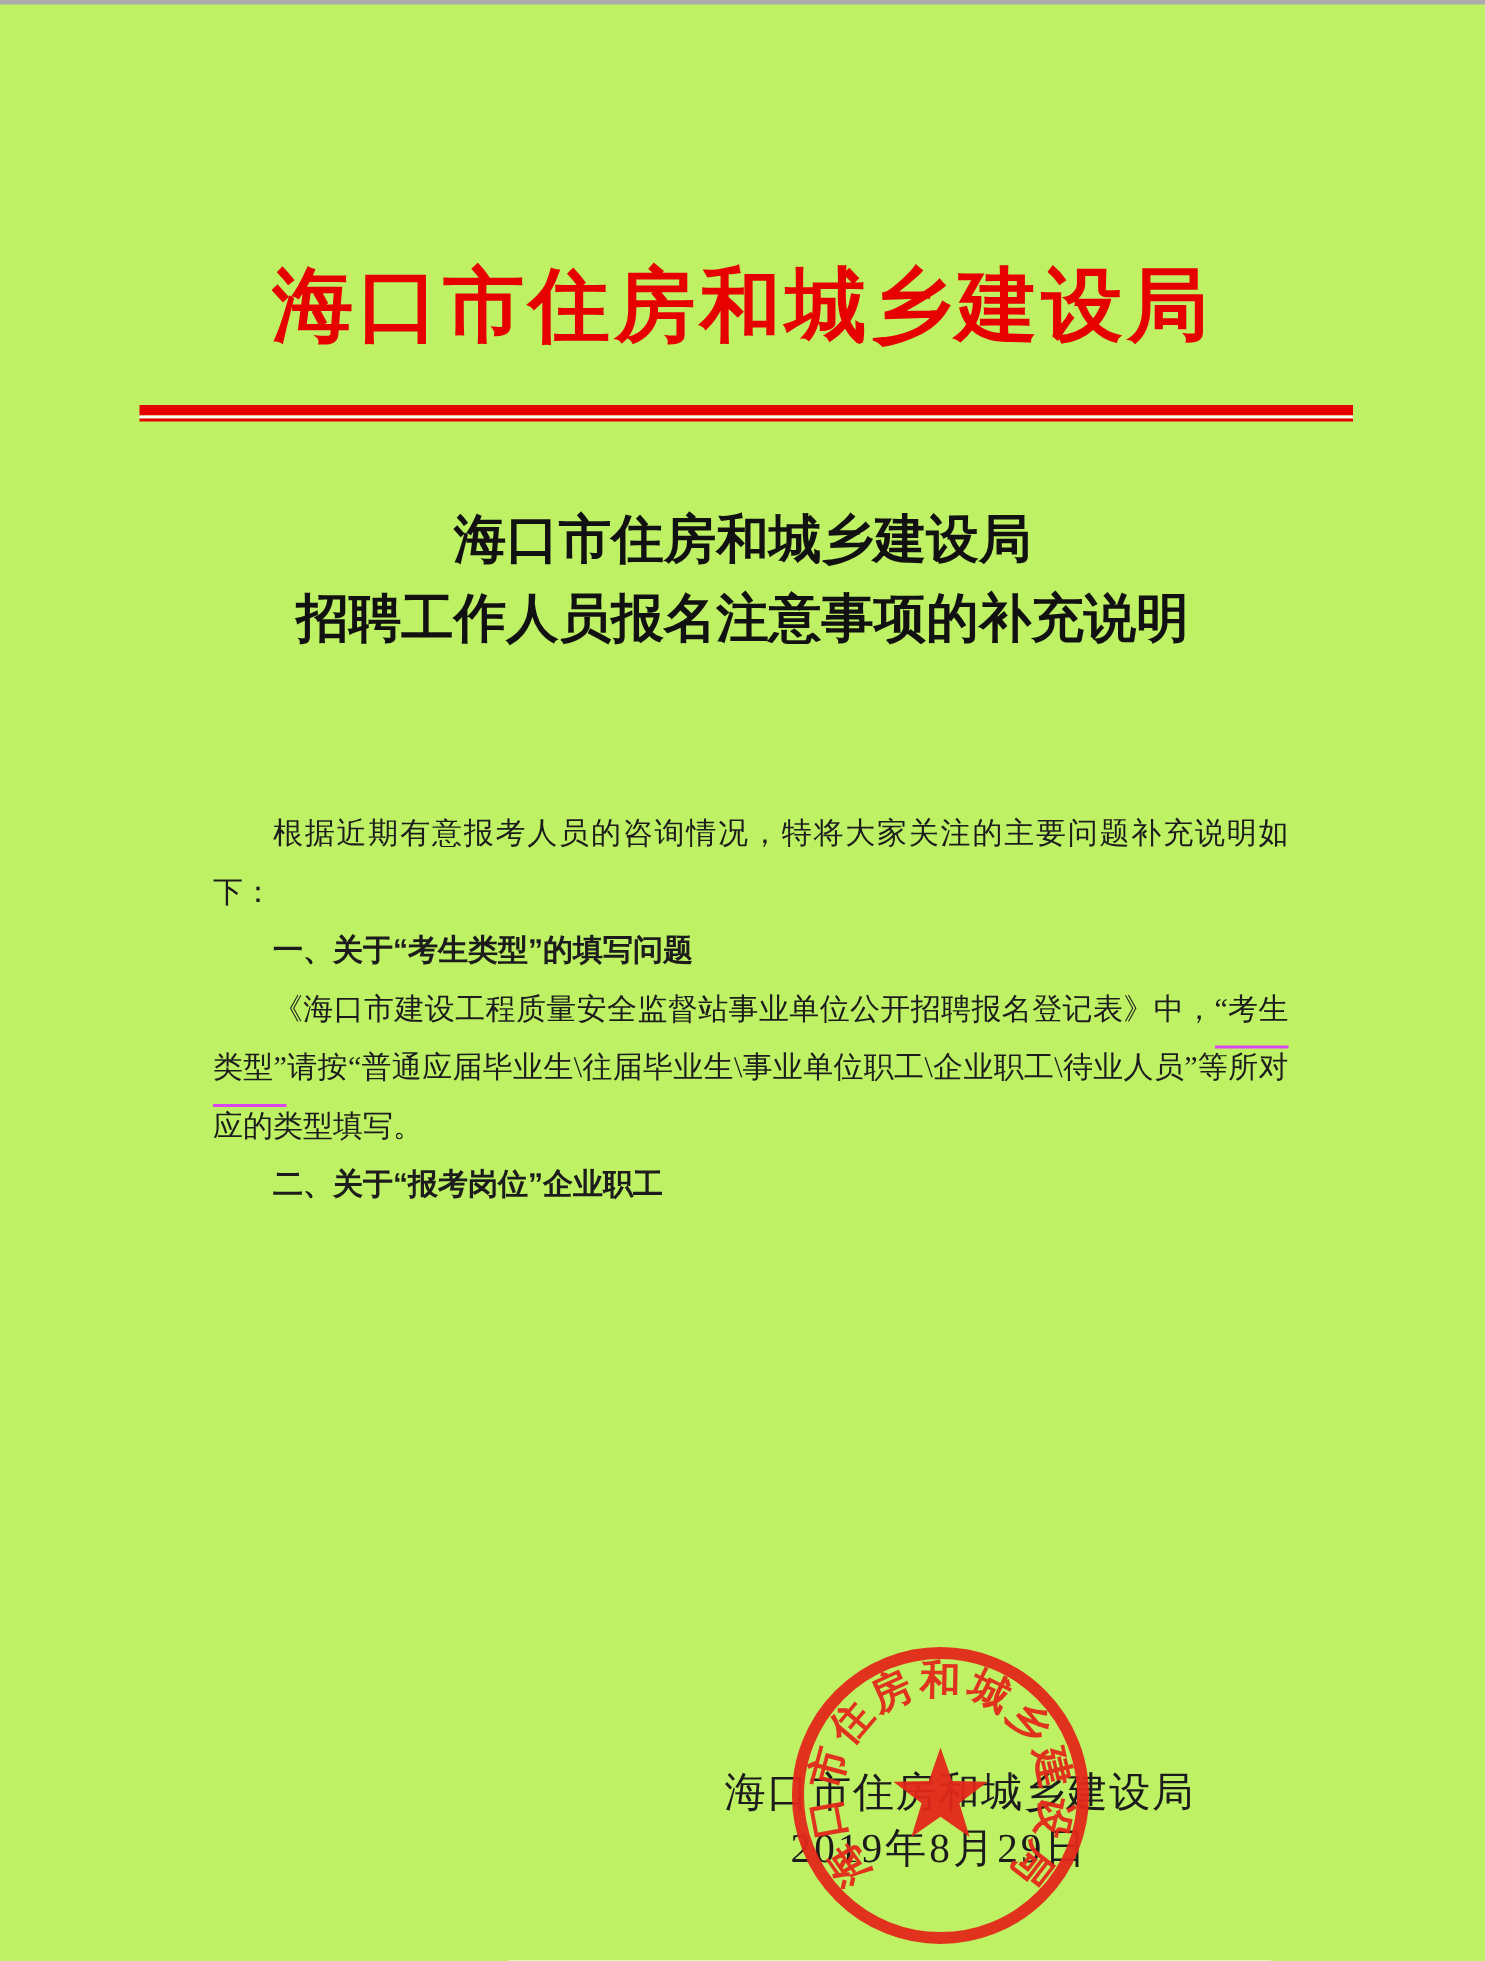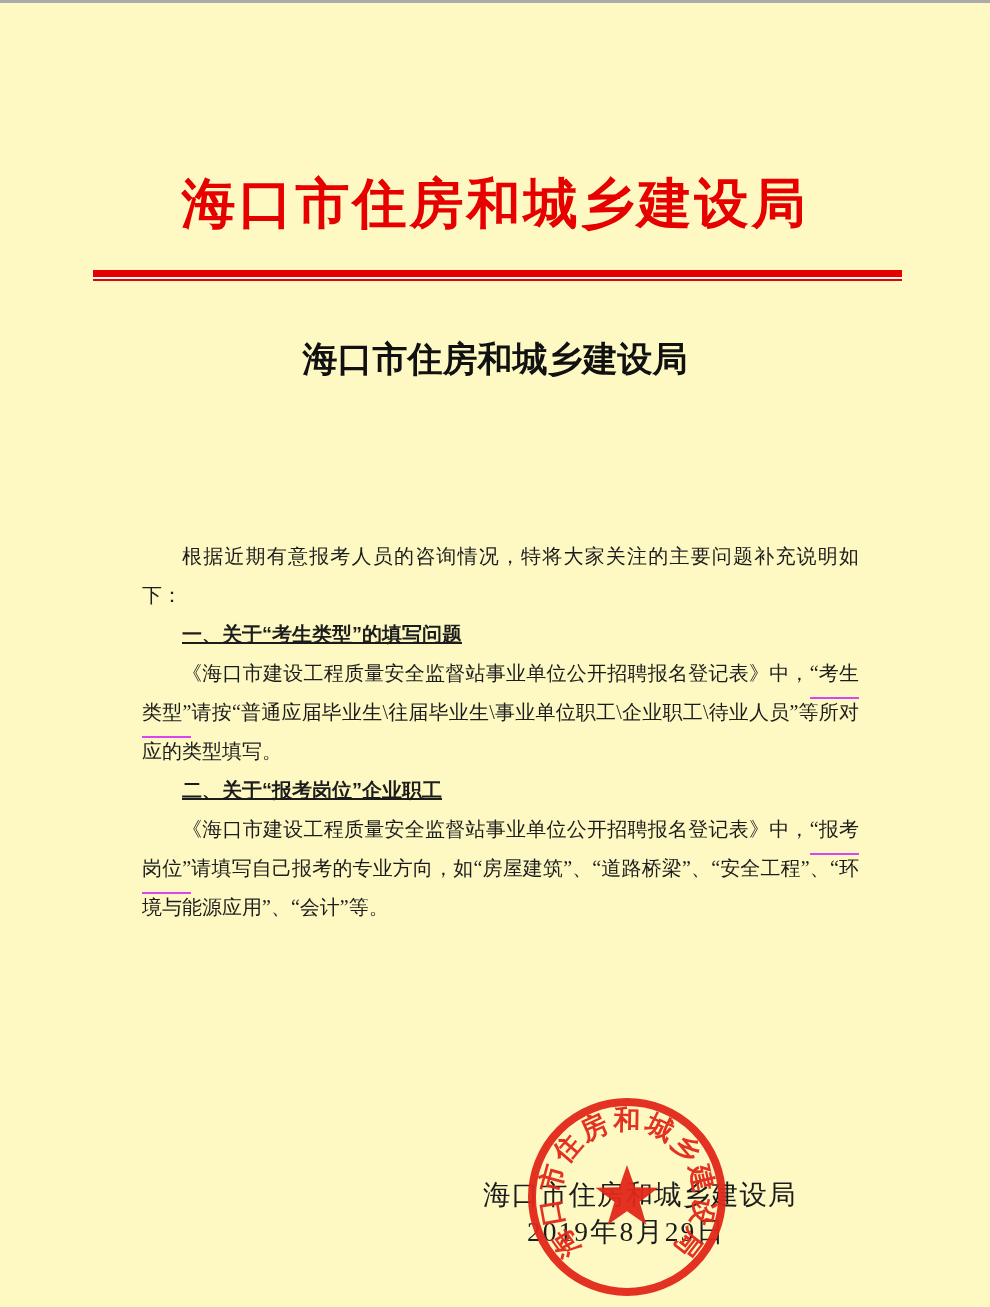--- a/index.html
+++ b/index.html
@@ -5,21 +5,21 @@
   :root{
     --brand-red:#e60000;
     --seal-red:#e2281a;
     --text-black:#1c1c1c;
     --top-border-gray:#ababab;
   }
   *{box-sizing:border-box;}
   html,body{margin:0;padding:0;background:#ffffff;}
   .page{
     position:relative;width:990px;height:1307px;margin:0;
-    background:#fef9c3;overflow:hidden;
+    background:#bef264;overflow:hidden;
     font-family:"Liberation Serif",serif;color:var(--text-black);
   }
   .top-border{position:absolute;top:0;left:0;width:990px;height:3px;background:var(--top-border-gray);}
   .masthead{
     position:absolute;top:168px;left:0;width:990px;text-align:center;
     font-size:54px;font-weight:bold;letter-spacing:3px;color:var(--brand-red);
     font-family:"Liberation Serif",serif;white-space:nowrap;
   }
   .red-rule{position:absolute;top:270px;left:93px;width:809px;}
   .red-rule .thick{height:7px;background:var(--brand-red);}
@@ -31,21 +31,20 @@
     font-family:"Liberation Serif",serif;
   }
   .body-block{
     position:absolute;top:537px;left:142px;width:717px;
     font-size:20px;line-height:39px;text-align:justify;color:var(--text-black);
   }
   .body-block p{margin:0;text-indent:2em;}
   .section-heading{
     font-weight:bold;
     font-family:"Liberation Sans","DejaVu Sans",sans-serif;
-    text-decoration:underline;
   }
   .underline-term{
     border-bottom:2px solid #d946ef;padding-bottom:13px;
   }
   .sig-org{
     position:absolute;top:1177px;left:483px;
     font-size:27.5px;letter-spacing:1px;white-space:nowrap;z-index:1;
   }
   .sig-date{
     position:absolute;top:1214px;left:527px;
@@ -72,28 +71,28 @@
   <div class="masthead">海口市住房和城乡建设局</div>
 
   <div class="red-rule">
     <div class="thick"></div>
     <div class="gap"></div>
     <div class="thin"></div>
   </div>
 
   <div class="doc-title">
     <div>海口市住房和城乡建设局</div>
+    <div>招聘工作人员报名注意事项的补充说明</div>
   </div>
 
   <div class="body-block">
     <p>根据近期有意报考人员的咨询情况，特将大家关注的主要问题补充说明如下：</p>
     <p class="section-heading">一、关于“考生类型”的填写问题</p>
     <p><span>《海口市建设工程质量安全监督站事业单位公开招聘报名登记表》中，</span><span class="underline-term">“考生类型”</span><span>请按“普通应届毕业生\往届毕业生\事业单位职工\企业职工\待业人员”等所对应的类型填写。</span></p>
     <p class="section-heading">二、关于“报考岗位”企业职工</p>
-    <p><span>《海口市建设工程质量安全监督站事业单位公开招聘报名登记表》中，</span><span class="underline-term">“报考岗位”</span><span>请填写自己报考的专业方向，如“房屋建筑”、“道路桥梁”、“安全工程”、“环境与能源应用”、“会计”等。</span></p>
   </div>
 
   <div class="sig-org">海口市住房和城乡建设局</div>
   <div class="sig-date">2019年8月29日</div>
 
   <svg class="seal" viewBox="0 0 200 200" aria-hidden="true">
     <circle class="seal-red-stroke" cx="100" cy="100" r="95" fill="none" stroke-width="8"></circle>
     <path id="sealArcPath" d="M 56.3 152.1 A 68 68 0 1 1 143.7 152.1" fill="none"></path>
     <text class="seal-text seal-red-fill">
       <textPath href="#sealArcPath" startOffset="2">海口市住房和城乡建设局</textPath>

